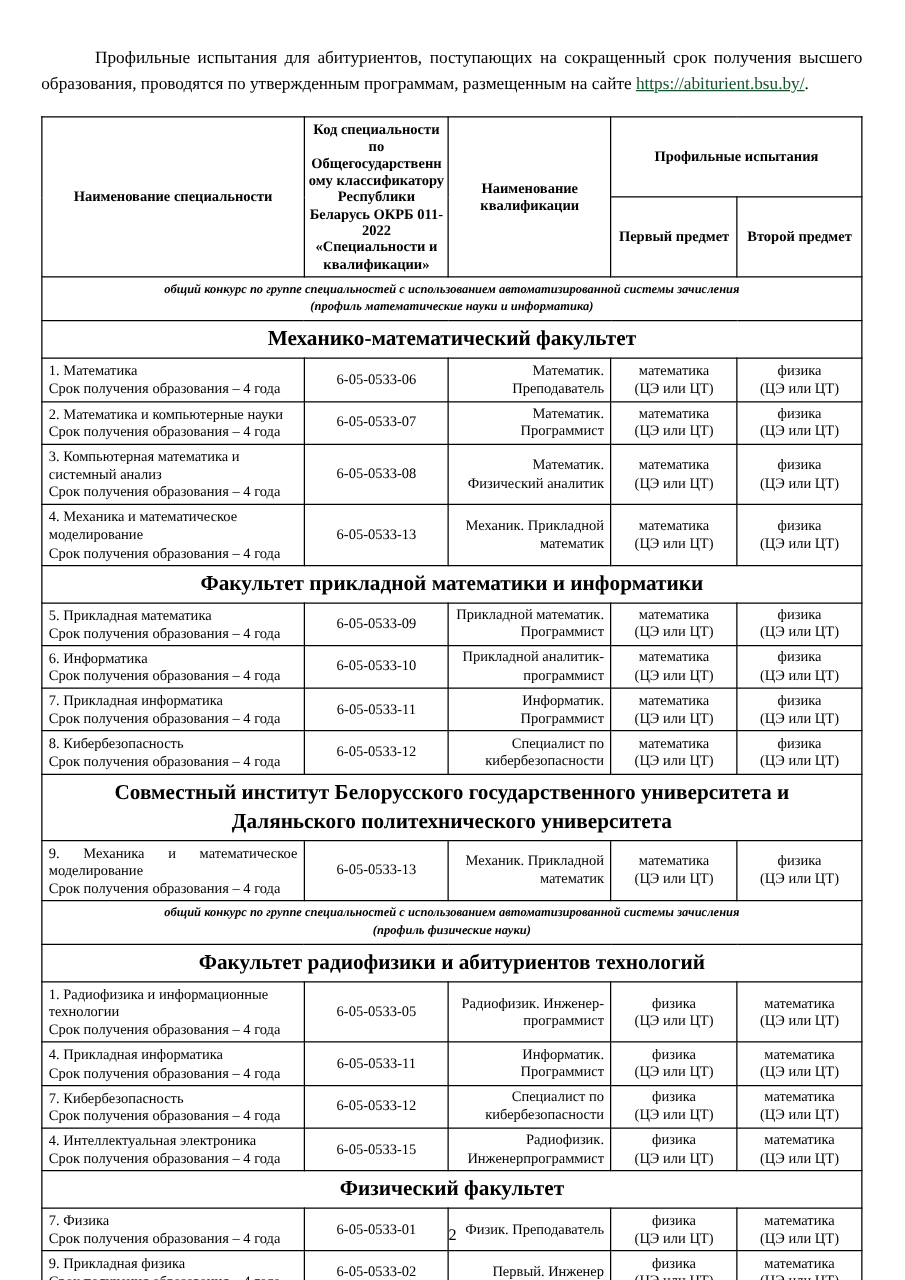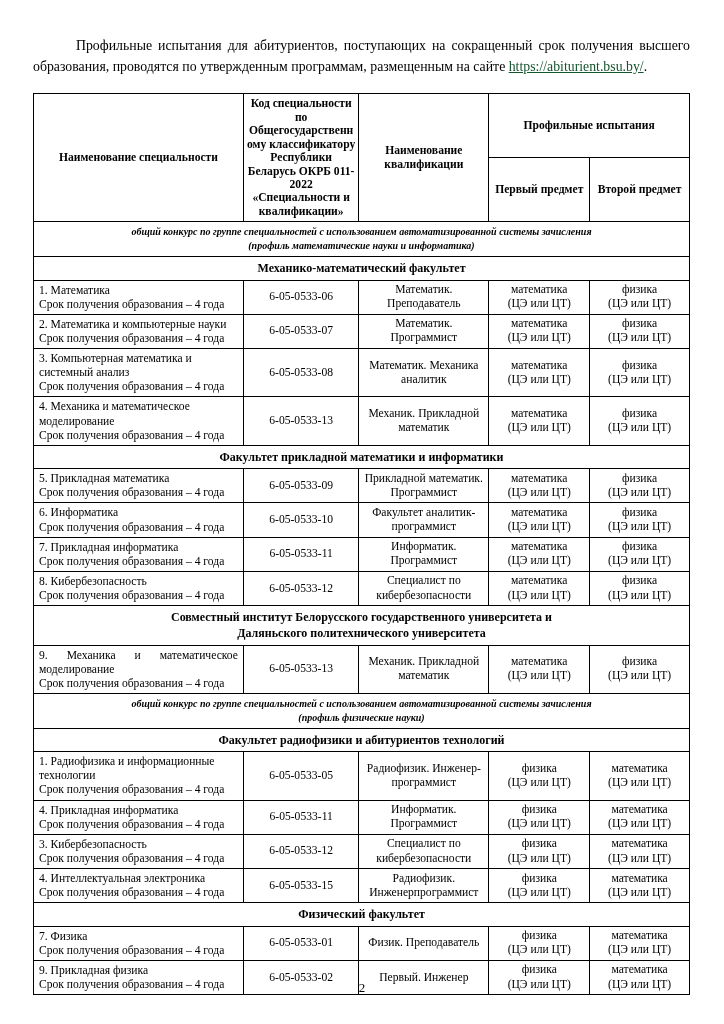--- a/index.html
+++ b/index.html
@@ -44,32 +44,32 @@
   .spec-table td {
     font-size: 11.6px;
     line-height: 1.22;
     padding: 2px 5px;
     vertical-align: middle;
   }
   td.c-name { vertical-align: top; padding-top: 3px; margin-left: 24px; }
   .spec-name.justify { text-align: justify; }
   .spec-term { }
   td.c-code, td.c-exam { text-align: center; white-space: pre-line; }
-  td.c-qual { text-align: center; }
+  td.c-qual { text-align: right; }
 
   tr.note td {
     font-size: 10px;
     font-weight: bold;
     font-style: italic;
     text-align: center;
     line-height: 1.4;
     padding: 3px 8px;
   }
   tr.faculty td {
-    font-size: 12px;
+    font-size: 17px;
     font-weight: bold;
     text-align: center;
     line-height: 1.35;
     padding: 3px 8px;
     white-space: pre-line;
   }
 
   .page-number {
     position: absolute;
     left: 0; right: 0;
@@ -139,21 +139,21 @@
 (ЦЭ или ЦТ)</td>
           <td class="c-exam">физика
 (ЦЭ или ЦТ)</td>
         </tr>
         <tr>
           <td class="c-name">
             <div class="spec-name">3. Компьютерная математика и системный анализ</div>
             <div class="spec-term">Срок получения образования – 4 года</div>
           </td>
           <td class="c-code">6-05-0533-08</td>
-          <td class="c-qual">Математик. Механика аналитик</td>
+          <td class="c-qual">Математик. Физический аналитик</td>
           <td class="c-exam">математика
 (ЦЭ или ЦТ)</td>
           <td class="c-exam">физика
 (ЦЭ или ЦТ)</td>
         </tr>
         <tr>
           <td class="c-name">
             <div class="spec-name">4. Механика и математическое моделирование</div>
             <div class="spec-term">Срок получения образования – 4 года</div>
           </td>
@@ -178,21 +178,21 @@
 (ЦЭ или ЦТ)</td>
           <td class="c-exam">физика
 (ЦЭ или ЦТ)</td>
         </tr>
         <tr>
           <td class="c-name">
             <div class="spec-name">6. Информатика</div>
             <div class="spec-term">Срок получения образования – 4 года</div>
           </td>
           <td class="c-code">6-05-0533-10</td>
-          <td class="c-qual">Факультет аналитик-программист</td>
+          <td class="c-qual">Прикладной аналитик-программист</td>
           <td class="c-exam">математика
 (ЦЭ или ЦТ)</td>
           <td class="c-exam">физика
 (ЦЭ или ЦТ)</td>
         </tr>
         <tr>
           <td class="c-name">
             <div class="spec-name">7. Прикладная информатика</div>
             <div class="spec-term">Срок получения образования – 4 года</div>
           </td>
@@ -259,21 +259,21 @@
           </td>
           <td class="c-code">6-05-0533-11</td>
           <td class="c-qual">Информатик. Программист</td>
           <td class="c-exam">физика
 (ЦЭ или ЦТ)</td>
           <td class="c-exam">математика
 (ЦЭ или ЦТ)</td>
         </tr>
         <tr>
           <td class="c-name">
-            <div class="spec-name">3. Кибербезопасность</div>
+            <div class="spec-name">7. Кибербезопасность</div>
             <div class="spec-term">Срок получения образования – 4 года</div>
           </td>
           <td class="c-code">6-05-0533-12</td>
           <td class="c-qual">Специалист по кибербезопасности</td>
           <td class="c-exam">физика
 (ЦЭ или ЦТ)</td>
           <td class="c-exam">математика
 (ЦЭ или ЦТ)</td>
         </tr>
         <tr>

